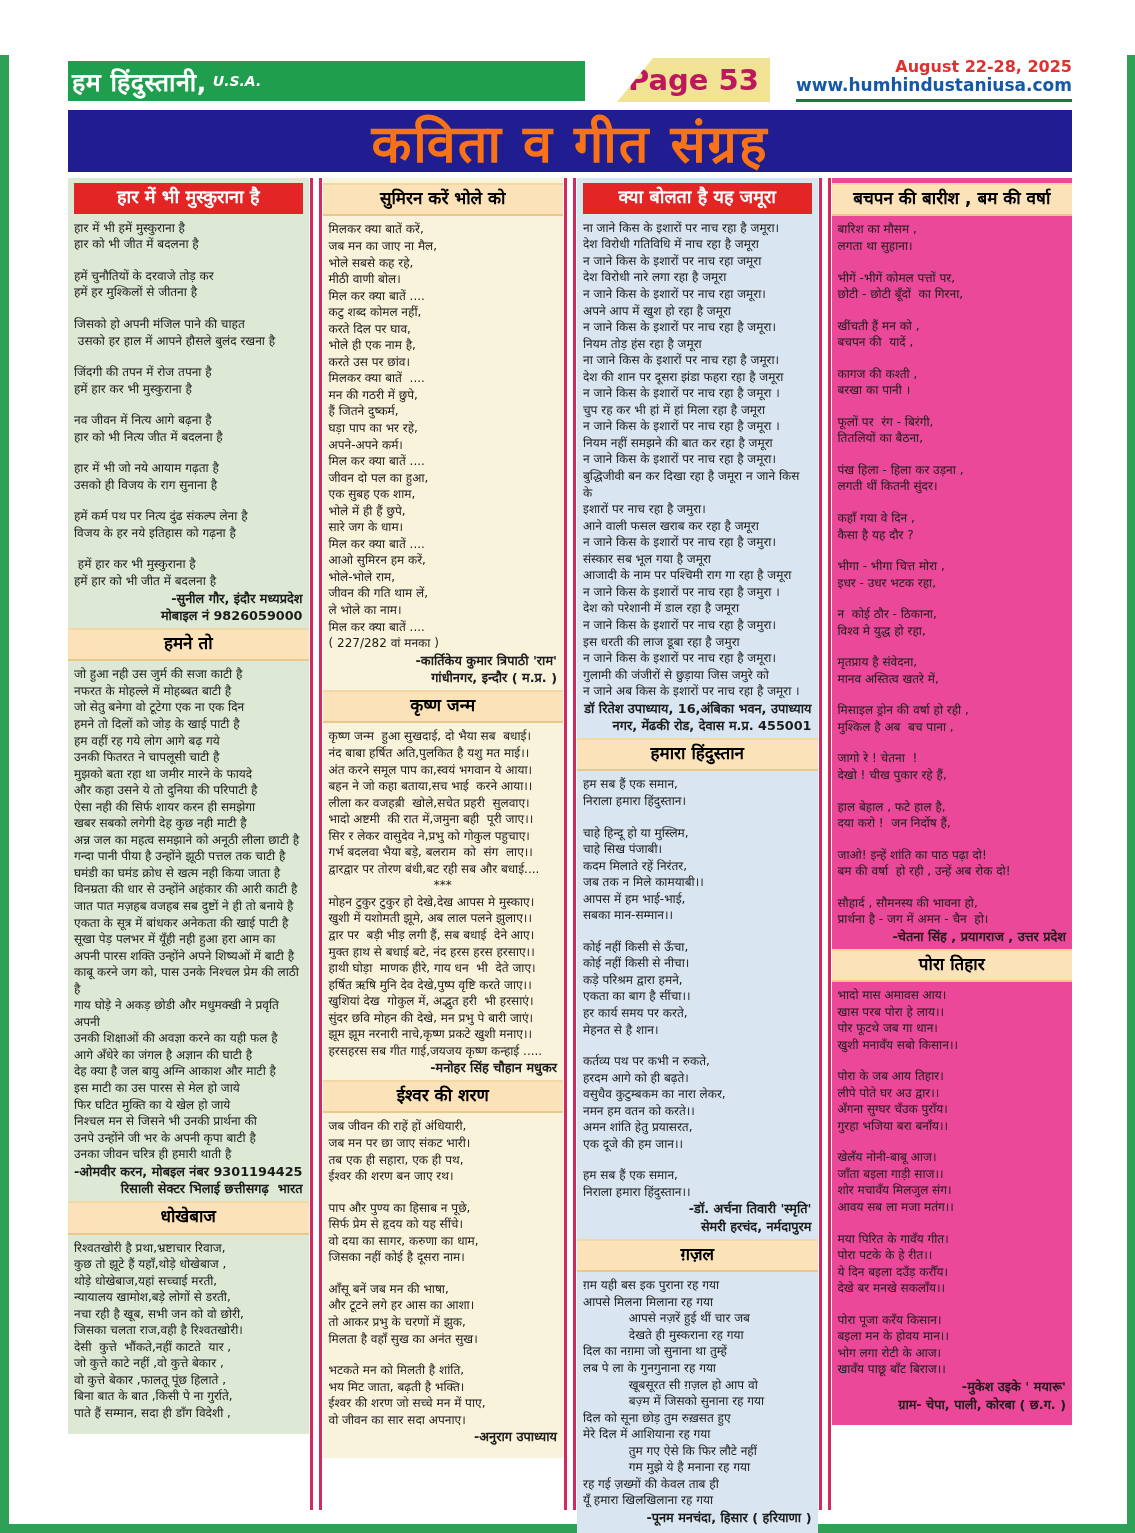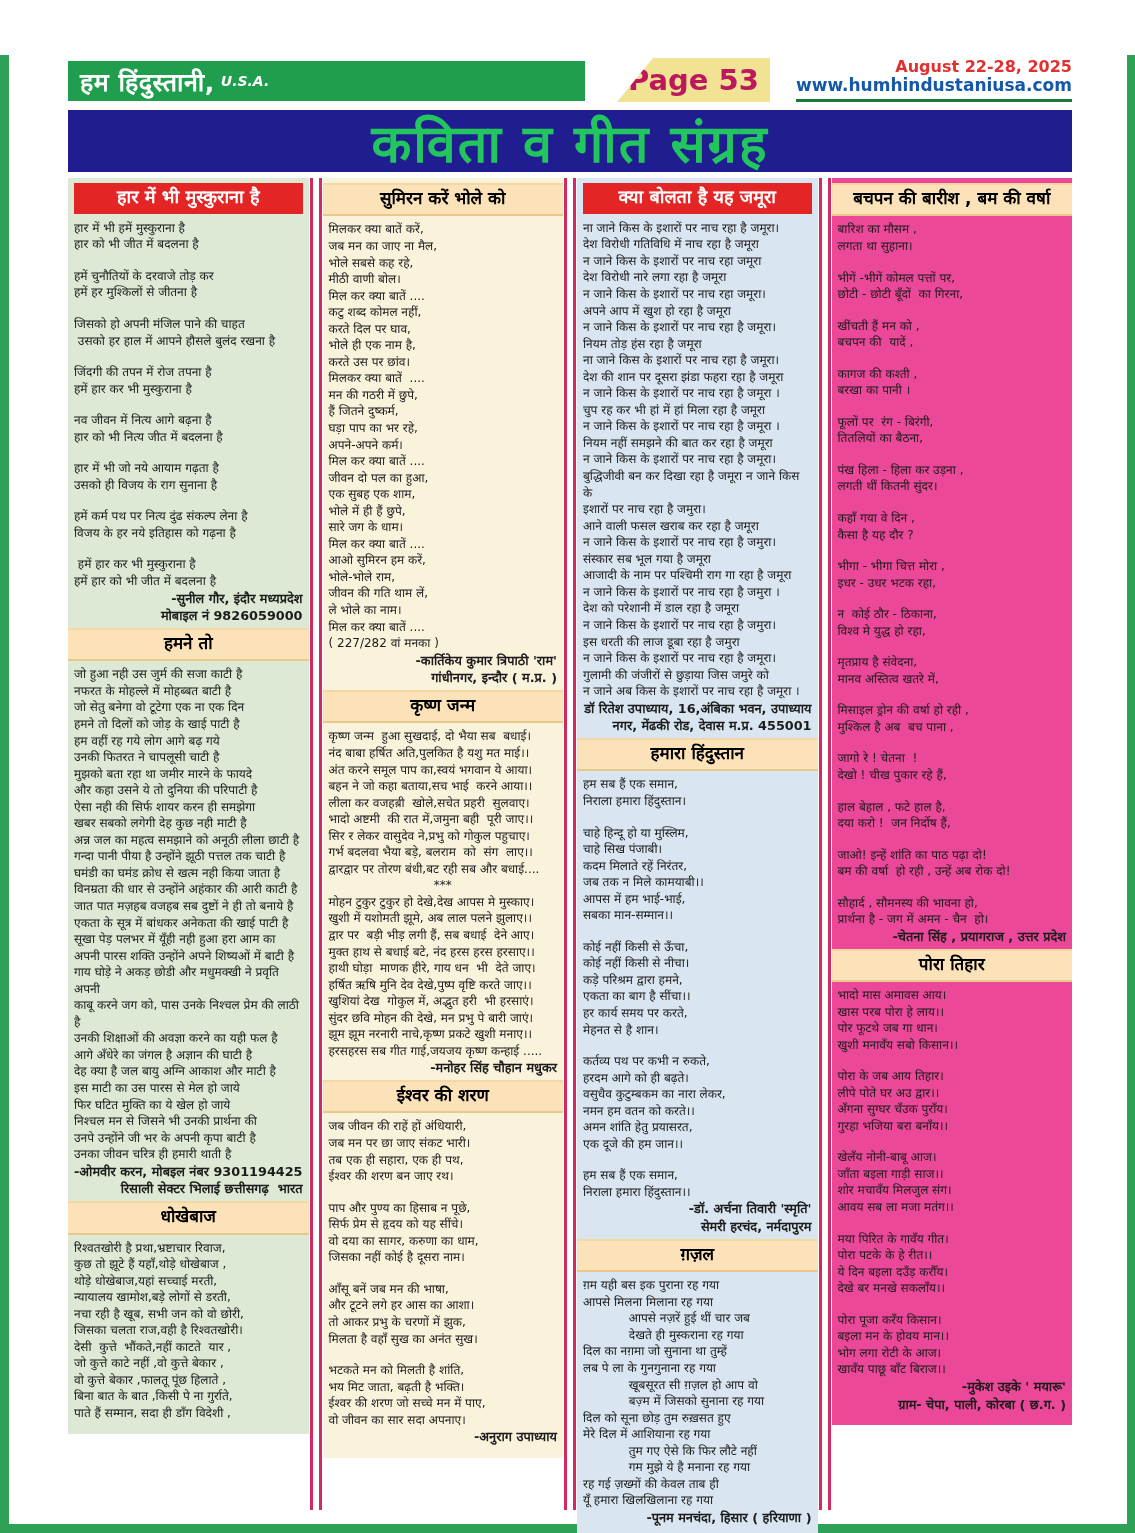--- a/index.html
+++ b/index.html
@@ -7,35 +7,35 @@
     width:1135px;height:1533px;position:relative;overflow:hidden;
     background:#ffffff;font-family:"DejaVu Sans","Liberation Sans",sans-serif;
   }
   .edge{position:absolute;background:#2fa156;}
   .edge-left{left:0;top:55px;width:9px;bottom:0;}
   .edge-right{right:0;top:55px;width:8px;bottom:0;}
   .edge-bottom{left:0;right:0;bottom:0;height:9px;}
 
   .masthead{position:absolute;left:68px;top:58px;width:1004px;height:46px;}
   .green-bar{position:absolute;left:0;top:3px;width:517px;height:40px;background:#1f9e4d;
-    display:flex;align-items:center;padding-left:12px;box-sizing:border-box;text-align:center;}
+    display:flex;align-items:center;padding-left:4px;box-sizing:border-box;text-align:center;}
   .brand-hi{color:#fff;font-weight:bold;font-size:25px;letter-spacing:.5px;}
   .brand-en{color:#fff;font-weight:bold;font-style:italic;font-size:14px;margin-left:6px;}
   .page-box{position:absolute;left:549px;top:0;width:153px;height:44px;background:#f2e294;
     clip-path:polygon(36px 0,100% 0,100% 100%,0 100%);
     display:flex;align-items:center;justify-content:center;
     font-size:29px;font-weight:bold;color:#be185d;}
   .issue{position:absolute;right:0;top:0;text-align:right;line-height:1.15;
     border-bottom:3px solid #157a3c;padding-bottom:3px;}
   .issue .date{color:#e03030;font-weight:bold;font-size:16px;}
   .issue .site{color:#1558a8;font-weight:bold;font-size:17px;}
 
   .banner{position:absolute;left:68px;top:110px;width:1004px;height:62px;background:#201d90;
     display:flex;align-items:center;justify-content:center;}
-  .banner span{color:#22c55e;font-weight:bold;font-size:52px;letter-spacing:2px;}
+  .banner span{color:#f97316;font-weight:bold;font-size:52px;letter-spacing:2px;}
 
   .columns{position:absolute;left:68px;top:178px;width:1004px;display:flex;align-items:flex-start;}
   .col{flex:1;min-width:0;padding:2px 6px 12px;box-sizing:border-box;
     font-size:12px;line-height:1.38;color:#1c1c1c;}
   .sep{width:6px;height:1332px;background:#fff;flex:0 0 auto;
     border-left:3px solid #d12a5e;border-right:3px solid #d12a5e;margin:0 1px;}
 
   .hdr{text-align:center;font-weight:bold;padding:2px 0 4px;margin:3px -6px 5px;}
   .hdr.red{background:#e42525;color:#ffffff;font-size:18px;margin:3px 0 6px;}
   .hdr.wheat{background:#fbe2b8;color:#000;font-size:17px;
@@ -109,22 +109,22 @@
       <p class="line">ऐसा नही की सिर्फ शायर करन ही समझेगा</p>
       <p class="line">खबर सबको लगेगी देह कुछ नही माटी है</p>
       <p class="line">अन्न जल का महत्व समझाने को अनूठी लीला छाटी है</p>
       <p class="line">गन्दा पानी पीया है उन्होंने झूठी पत्तल तक चाटी है</p>
       <p class="line">घमंडी का घमंड क्रोध से खत्म नही किया जाता है</p>
       <p class="line">विनम्रता की धार से उन्होंने अहंकार की आरी काटी है</p>
       <p class="line">जात पात मज़हब वजहब सब दुष्टों ने ही तो बनाये है</p>
       <p class="line">एकता के सूत्र में बांधकर अनेकता की खाई पाटी है</p>
       <p class="line">सूखा पेड़ पलभर में यूँही नही हुआ हरा आम का</p>
       <p class="line">अपनी पारस शक्ति उन्होंने अपने शिष्यओं में बाटी है</p>
+      <p class="line">काबू करने जग को, पास उनके निश्चल प्रेम की लाठी है</p>
       <p class="line">गाय घोड़े ने अकड़ छोडी और मधुमक्खी ने प्रवृति अपनी</p>
-      <p class="line">काबू करने जग को, पास उनके निश्चल प्रेम की लाठी है</p>
       <p class="line">उनकी शिक्षाओं की अवज्ञा करने का यही फल है</p>
       <p class="line">आगे अँधेरे का जंगल है अज्ञान की घाटी है</p>
       <p class="line">देह क्या है जल बायु अग्नि आकाश और माटी है</p>
       <p class="line">इस माटी का उस पारस से मेल हो जाये</p>
       <p class="line">फिर घटित मुक्ति का ये खेल हो जाये</p>
       <p class="line">निश्चल मन से जिसने भी उनकी प्रार्थना की</p>
       <p class="line">उनपे उन्होंने जी भर के अपनी कृपा बाटी है</p>
       <p class="line">उनका जीवन चरित्र ही हमारी थाती है</p>
       <p class="line sig">-ओमवीर करन, मोबइल नंबर 9301194425</p>
       <p class="line sig">रिसाली सेक्टर भिलाई छत्तीसगढ़  भारत</p>

